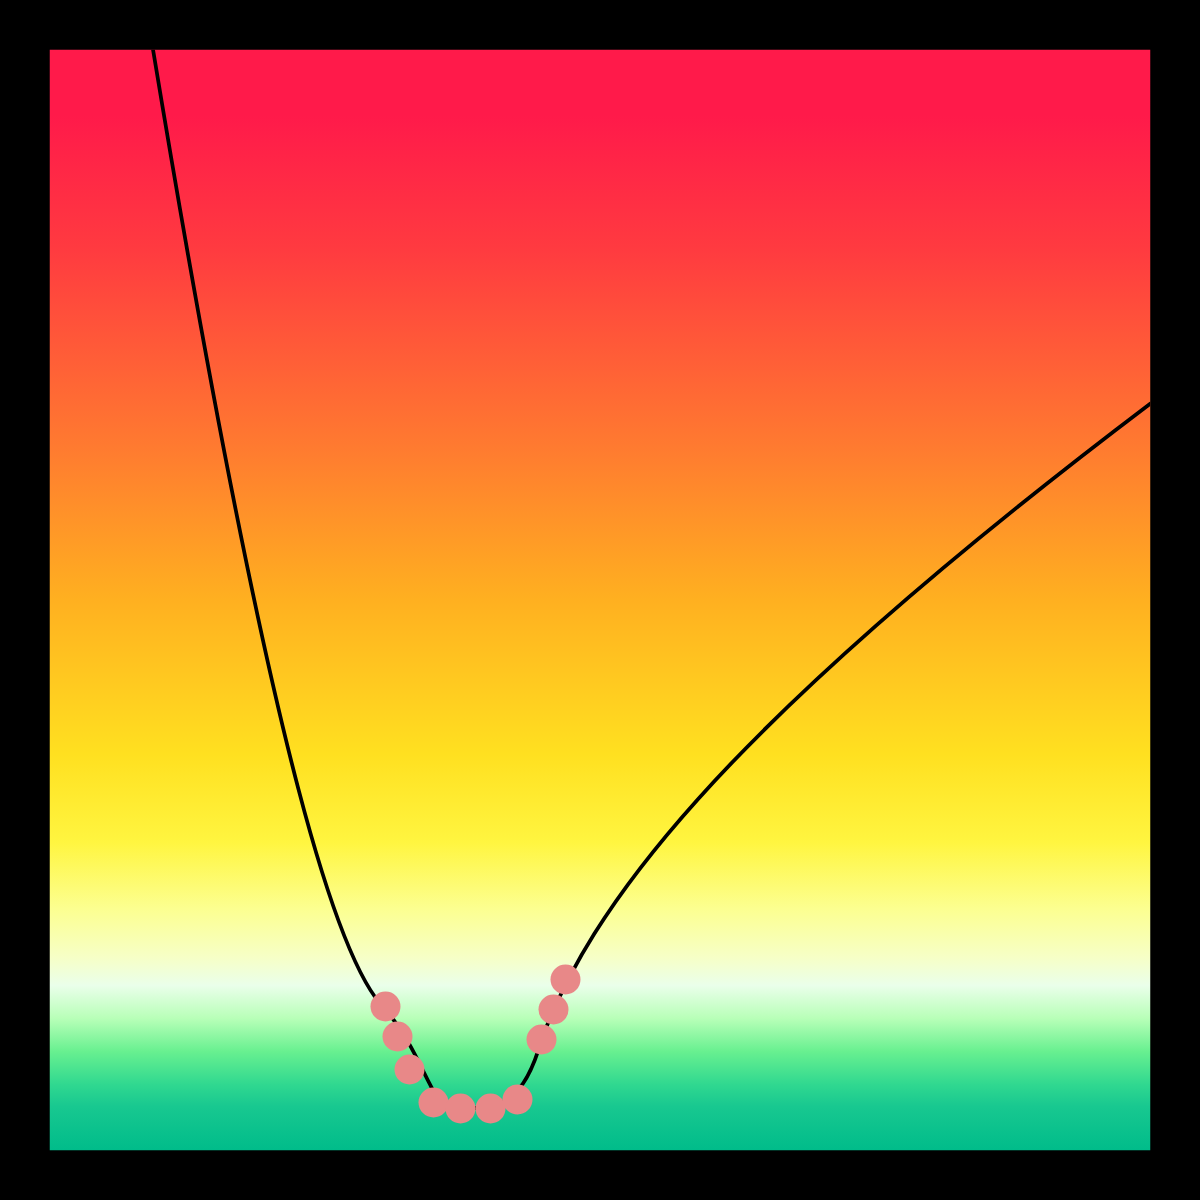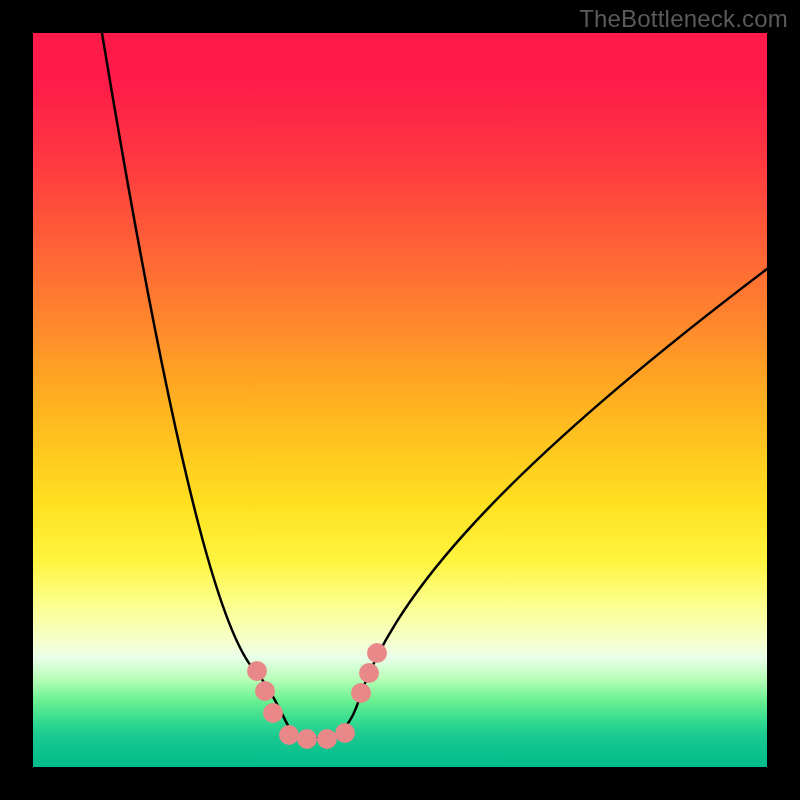--- a/index.html
+++ b/index.html
@@ -79,14 +79,13 @@
           <circle cx="256" cy="702" r="10" fill="#e88888"></circle>
           <circle cx="274" cy="706" r="10" fill="#e88888"></circle>
           <circle cx="294" cy="706" r="10" fill="#e88888"></circle>
           <circle cx="312" cy="700" r="10" fill="#e88888"></circle>
           <circle cx="328" cy="660" r="10" fill="#e88888"></circle>
           <circle cx="336" cy="640" r="10" fill="#e88888"></circle>
           <circle cx="344" cy="620" r="10" fill="#e88888"></circle>
         </g>
     </svg>
   </div>
-  <div class="watermark">TheBottleneck.com</div>
 </div>
 
 </body></html>

